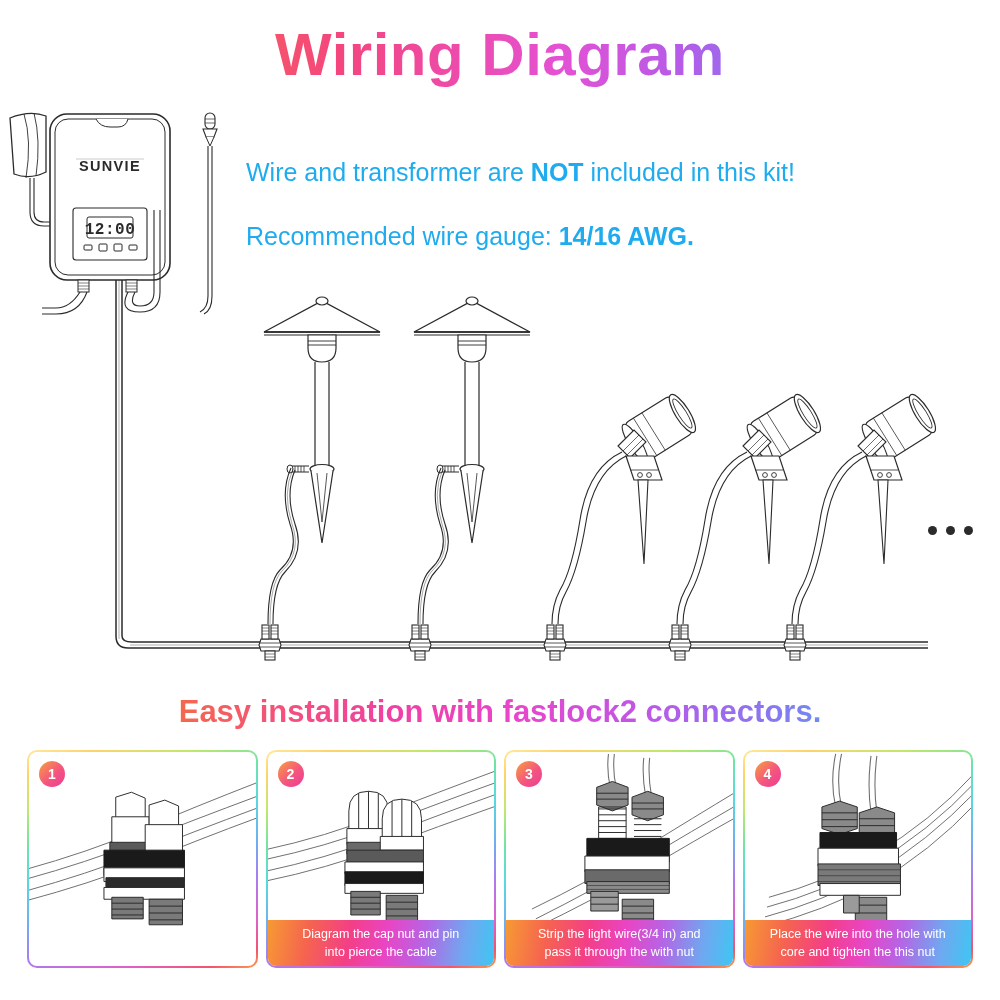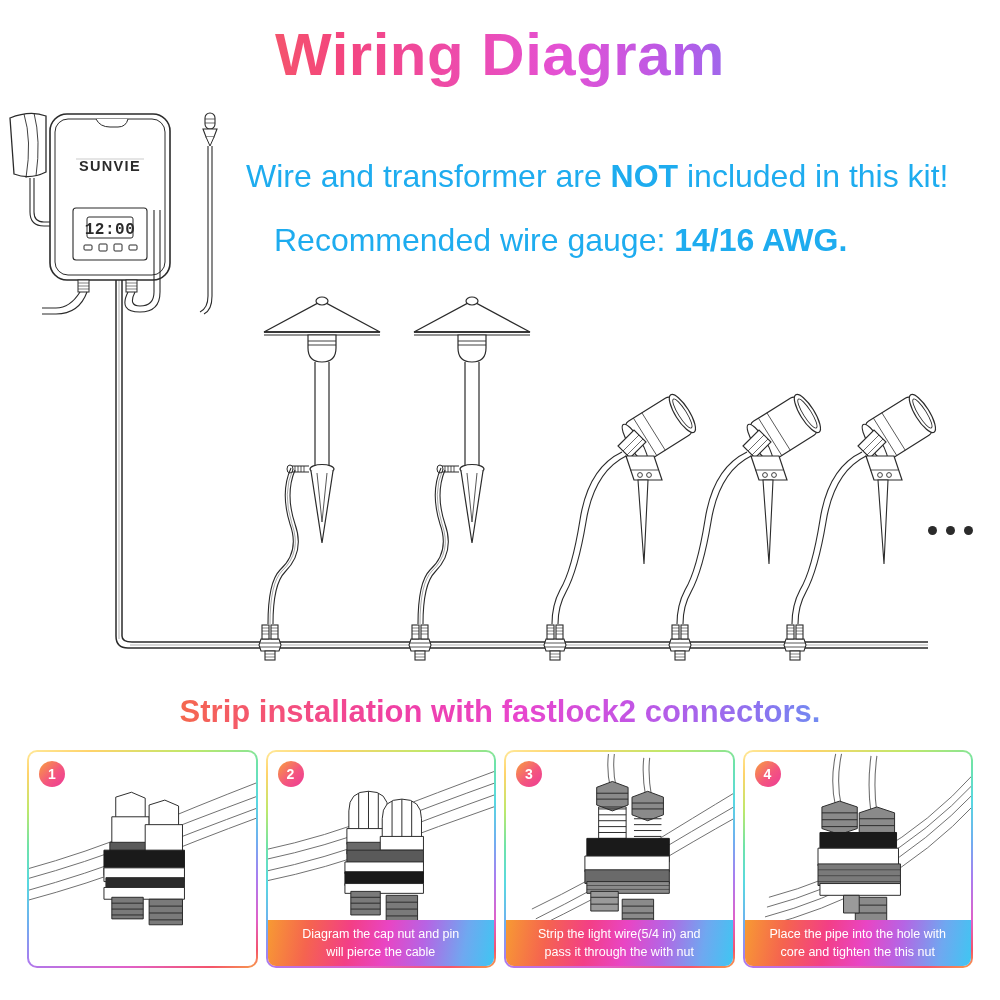--- a/index.html
+++ b/index.html
@@ -35,27 +35,27 @@
     background-clip: text;
     color: transparent;
     -webkit-text-fill-color: transparent;
   }
 
   
   .info-line {
     position: absolute;
     left: 246px;
     color: #1EACEF;
-    font-size: 32px;
+    font-size: 25px;
     font-weight: 400;
     white-space: nowrap;
   }
   .info-line b { font-weight: bold; }
   #info-line-1 { top: 158px; }
-  #info-line-2 { top: 222px; margin-left: 28px; }
+  #info-line-2 { top: 222px; }
 
   
   #wiring-diagram {
     position: absolute;
     top: 100px;
     left: 0;
     width: 1000px;
     height: 580px;
   }
 
@@ -336,21 +336,21 @@
       <use href="#conn-node" x="795" y="545"></use>
     </g>
 </svg>
 
 <div id="diagram-ellipsis">
   <i></i>
   <i></i>
   <i></i>
 </div>
 
-<div id="section-subtitle">Strip installation with fastlock2 connectors.</div>
+<div id="section-subtitle">Easy installation with fastlock2 connectors.</div>
 
 <div id="steps-row">
 
   <div class="step-card">
     <div class="step-card-inner">
       <div class="step-badge">1</div>
       <svg class="step-art" viewBox="0 0 230 218">
         <g fill="none" stroke="#6E6E6E" stroke-width="1">
           <path d="M -5,130 Q 60,112 110,92 Q 165,70 235,44"></path>
           <path d="M -5,142 Q 60,124 110,104 Q 165,82 235,56"></path>
@@ -418,21 +418,21 @@
 
         <g stroke="#2B2B2B" stroke-width="1">
           <path d="M 84,142 L 114,142 L 114,166 L 84,166 Z" fill="#7A7A7A"></path>
           <path d="M 84,148 L 114,148 M 84,154 L 114,154 M 84,160 L 114,160"></path>
           <path d="M 120,146 L 152,146 L 152,172 L 120,172 Z" fill="#7A7A7A"></path>
           <path d="M 120,153 L 152,153 M 120,160 L 152,160 M 120,167 L 152,167"></path>
         </g>
       </svg>
       <div class="step-caption">
         <span>Diagram the cap nut and pin</span>
-        <span>will pierce the cable</span>
+        <span>into pierce the cable</span>
       </div>
     </div>
   </div>
 
   <div class="step-card">
     <div class="step-card-inner">
       <div class="step-badge">3</div>
       <svg class="step-art" viewBox="0 0 230 218">
         <g fill="none" stroke="#6E6E6E" stroke-width="1">
           <path d="M 30,170 Q 90,140 140,110 Q 190,80 235,54"></path>
@@ -467,21 +467,21 @@
         <path d="M 82,136 L 166,136 M 82,140 L 166,140" stroke="#2B2B2B" stroke-width="0.6"></path>
 
         <g stroke="#2B2B2B" stroke-width="1">
           <path d="M 86,142 L 114,142 L 114,162 L 86,162 Z" fill="#9A9A9A"></path>
           <path d="M 86,148 L 114,148 M 86,155 L 114,155"></path>
           <path d="M 118,150 L 150,150 L 150,176 L 118,176 Z" fill="#8A8A8A"></path>
           <path d="M 118,157 L 150,157 M 118,164 L 150,164 M 118,170 L 150,170"></path>
         </g>
       </svg>
       <div class="step-caption">
-        <span>Strip the light wire(5/4 in) and</span>
+        <span>Strip the light wire(3/4 in) and</span>
         <span>pass it through the with nut</span>
       </div>
     </div>
   </div>
 
   <div class="step-card">
     <div class="step-card-inner">
       <div class="step-badge">4</div>
       <svg class="step-art" viewBox="0 0 230 218">
         <g fill="none" stroke="#6E6E6E" stroke-width="1">
@@ -514,19 +514,19 @@
         <path d="M 74,120 L 158,120 M 74,126 L 158,126 M 74,132 L 158,132" stroke="#2B2B2B" stroke-width="0.6"></path>
         <path d="M 76,134 L 158,134 L 158,146 L 76,146 Z" fill="#fff" stroke="#2B2B2B" stroke-width="1"></path>
 
         <g stroke="#2B2B2B" stroke-width="1">
           <path d="M 112,148 L 144,148 L 144,178 L 112,178 Z" fill="#8A8A8A"></path>
           <path d="M 112,156 L 144,156 M 112,164 L 144,164 M 112,172 L 144,172"></path>
           <path d="M 100,146 L 116,146 L 116,164 L 100,164 Z" fill="#9A9A9A"></path>
         </g>
       </svg>
       <div class="step-caption">
-        <span>Place the pipe into the hole with</span>
+        <span>Place the wire into the hole with</span>
         <span>core and tighten the this nut</span>
       </div>
     </div>
   </div>
 
 </div>
 
 </body></html>

